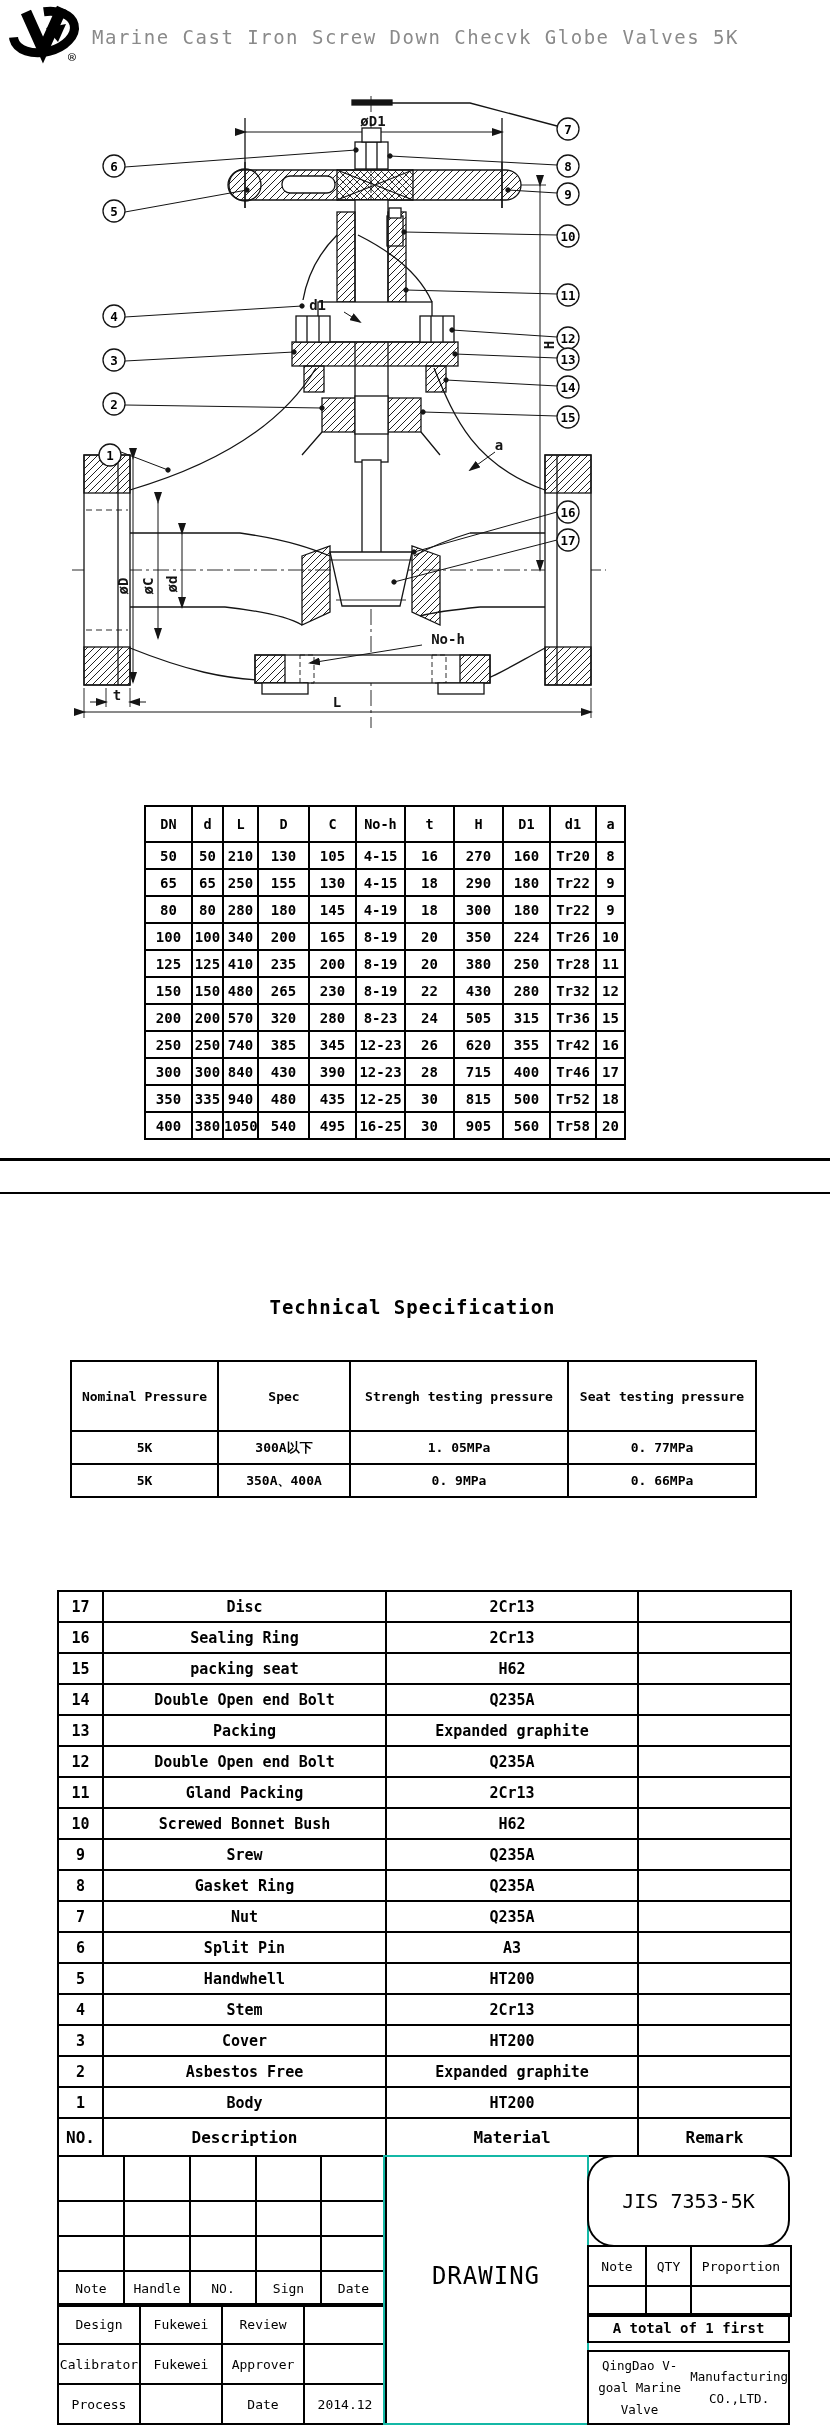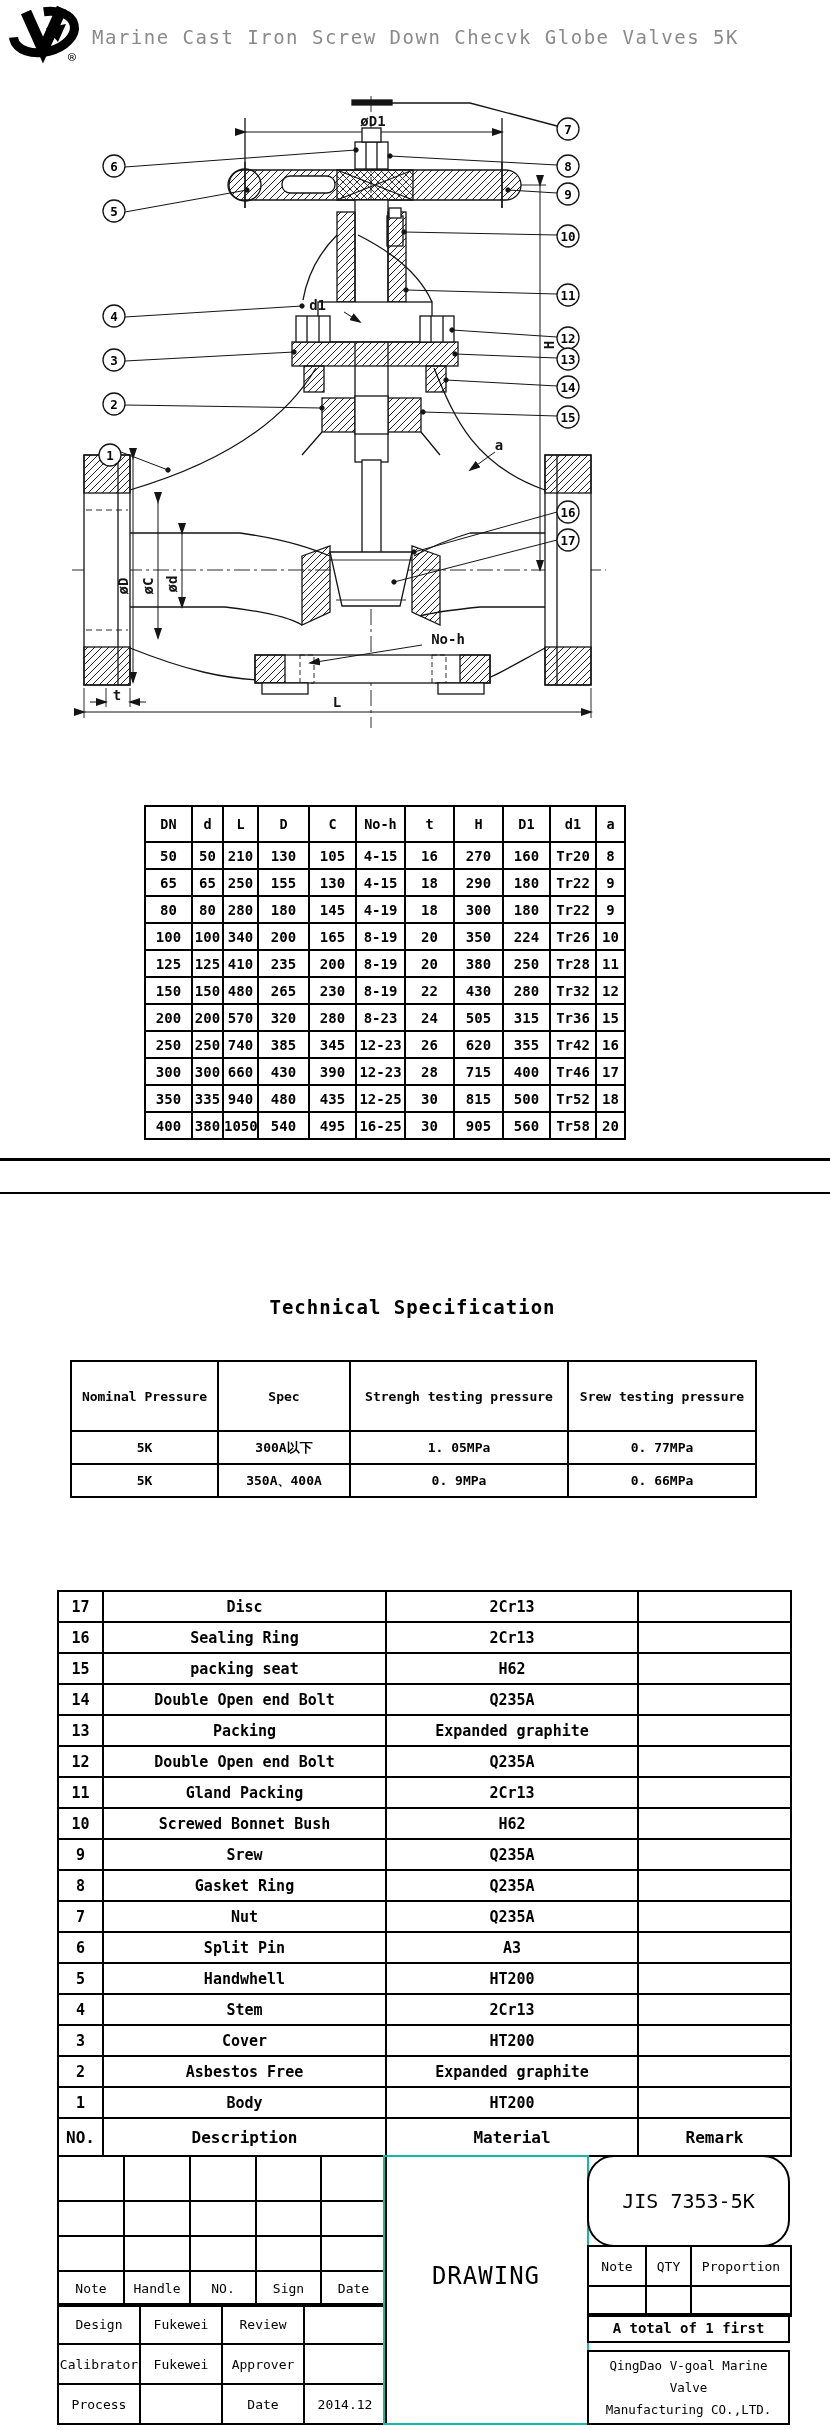--- a/index.html
+++ b/index.html
@@ -441,21 +441,21 @@
       <td>26</td>
       <td>620</td>
       <td>355</td>
       <td>Tr42</td>
       <td>16</td>
     </tr>
 
     <tr>
       <td>300</td>
       <td>300</td>
-      <td>660</td>
+      <td>840</td>
       <td>430</td>
       <td>390</td>
       <td>12-23</td>
       <td>28</td>
       <td>715</td>
       <td>400</td>
       <td>Tr46</td>
       <td>17</td>
     </tr>
 
@@ -499,21 +499,21 @@
     <col style="width:147px">
       <col style="width:132px">
       <col style="width:218px">
       <col style="width:188px">
   </colgroup>
   <tbody>
   <tr>
     <th>Nominal Pressure</th>
     <th>Spec</th>
     <th>Strengh testing pressure</th>
-    <th>Srew testing pressure</th>
+    <th>Seat testing pressure</th>
   </tr>
 
     <tr>
       <td>5K</td>
       <td>300A以下</td>
       <td>1. 05MPa</td>
       <td>0. 77MPa</td>
     </tr>
 
     <tr>
@@ -764,16 +764,16 @@
           <td></td>
           <td></td>
           <td></td>
         </tr>
     </tbody>
   </table>
 </div>
 <div class="tb-box bold" style="left:587px;top:2313px;width:203px;height:30px;font-size:14px;">
   <span>A total of 1 first</span>
 </div>
-<div class="tb-box company" style="left:587px;top:2350px;width:203px;height:75px;flex-direction:column;">
+<div class="tb-box company" style="left:587px;top:2350px;width:203px;height:75px;flex-direction:row;">
   <div>QingDao V-goal Marine Valve</div>
   <div>Manufacturing CO.,LTD.</div>
 </div>
 
 </body></html>

